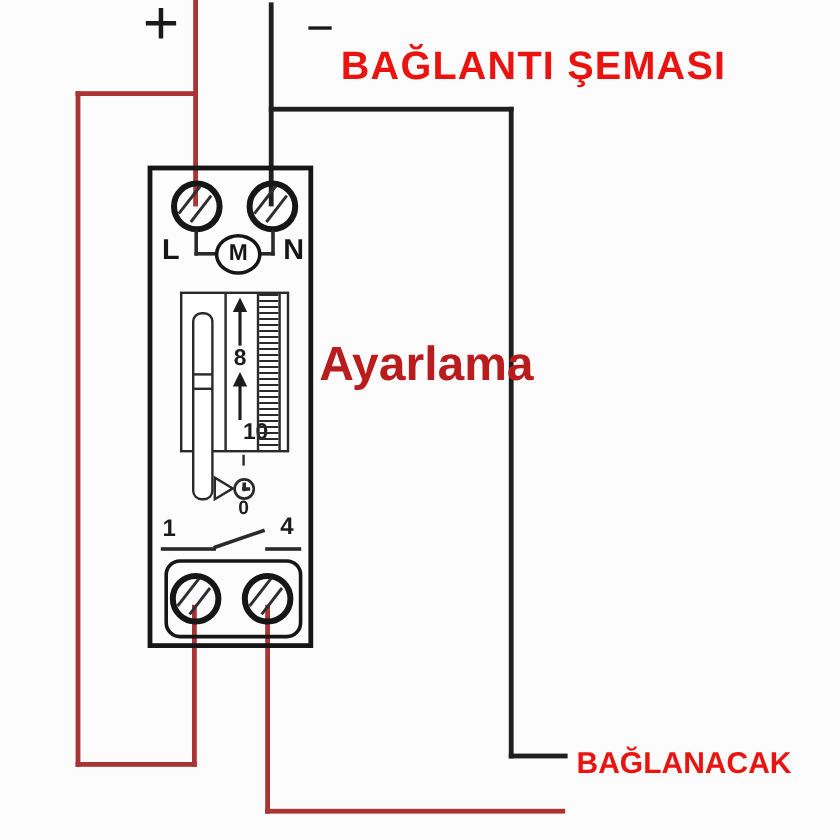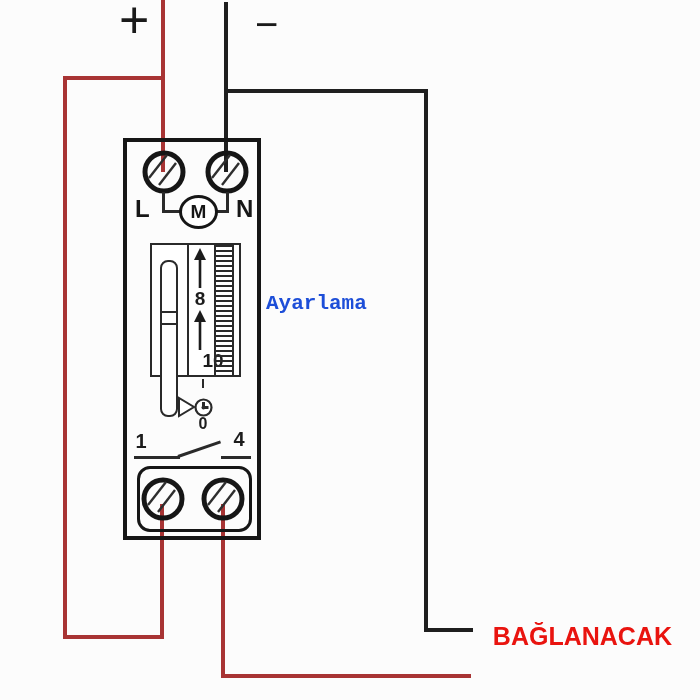--- a/index.html
+++ b/index.html
@@ -17,28 +17,28 @@
   .wire.black{background:#1f1f1f;}
   
   .plus-glyph{font-size:52px;font-weight:400;color:#1a1a1a;line-height:52px;}
   .minus-glyph{font-size:40px;font-weight:400;color:#1a1a1a;line-height:40px;}
   
   .title{
     font-size:33px;font-weight:700;letter-spacing:1px;
     color:#e9140f;white-space:nowrap;
   }
   .out-label{
-    width:204px;text-align:right;
+    width:204px;text-align:center;
     font-size:25px;font-weight:700;line-height:31px;
     color:#e9140f;white-space:nowrap;
   }
   .gear-label{
-    font-family:Liberation Mono, monospace;
-    font-size:21px;font-weight:700;line-height:44px;
-    color:#1d4ed8;white-space:nowrap;
+    font-family:Liberation Sans, sans-serif;
+    font-size:40px;font-weight:700;line-height:44px;
+    color:#b91c1c;white-space:nowrap;
   }
   
   .device-body{
     left:123px;top:138px;width:138px;height:402px;
     border:4px solid #161616;box-sizing:border-box;
     background:transparent;
   }
   .line{position:absolute;background:#2a2a2a;}
   .lbl{position:absolute;color:#161616;white-space:nowrap;}
   .lbl-LN{font-size:24px;font-weight:700;line-height:20px;}
@@ -73,20 +73,21 @@
   .sw-diag{transform-origin:0 50%;transform:rotate(-19deg);}
 </style>
 </head>
 <body>
 
 <div id="canvas">
 
   <div class="abs plus-glyph" style="left:119px;top:-6px;">+</div>
   <div class="abs minus-glyph" style="left:255px;top:4px;">−</div>
 
+  <div class="abs title" style="left:284px;top:36px;">BAĞLANTI ŞEMASI</div>
 
   <div class="wire red" style="left:161px;top:0;width:4px;height:172px;"></div>
   <div class="wire red" style="left:63px;top:76px;width:102px;height:4px;"></div>
   <div class="wire red" style="left:63px;top:76px;width:4px;height:563px;"></div>
   <div class="wire red" style="left:63px;top:635px;width:101px;height:4px;"></div>
   <div class="wire red" style="left:160px;top:504px;width:4px;height:135px;"></div>
   <div class="wire red" style="left:221px;top:504px;width:4px;height:174px;"></div>
   <div class="wire red" style="left:221px;top:674px;width:250px;height:4px;"></div>
 
   <div class="wire black" style="left:224px;top:2px;width:4px;height:170px;"></div>

